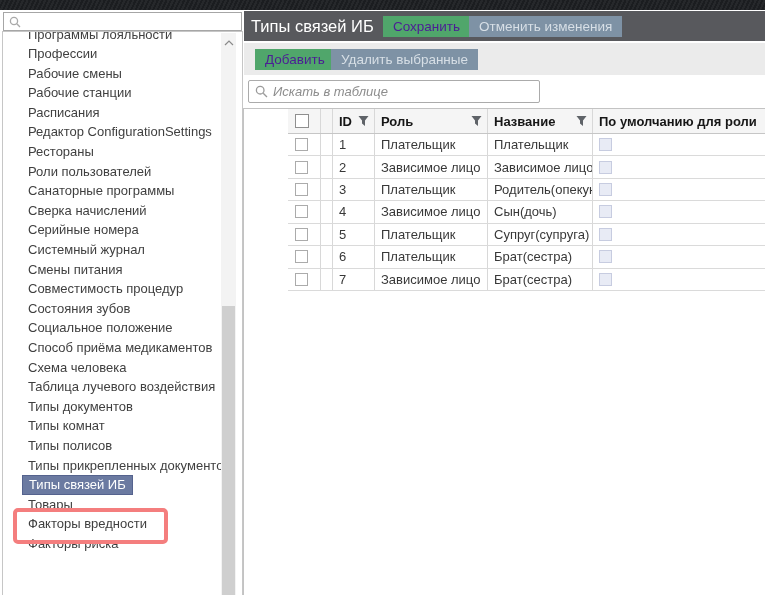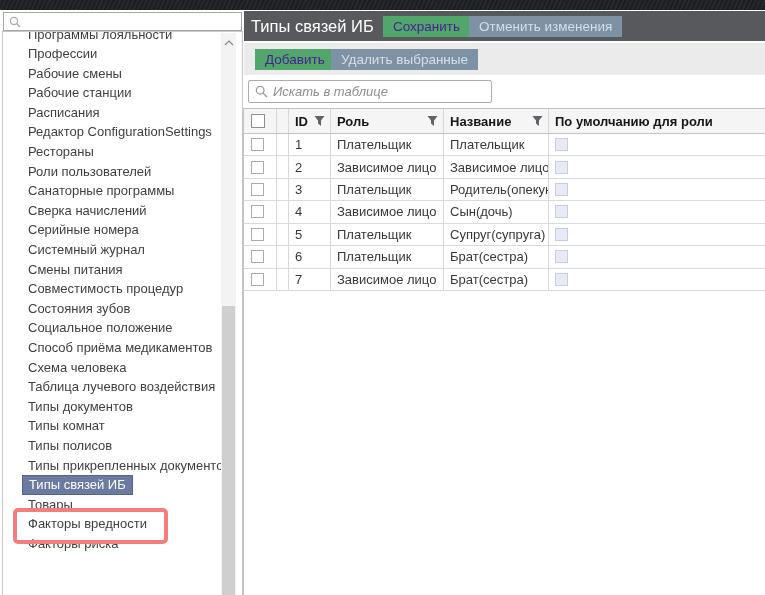--- a/index.html
+++ b/index.html
@@ -46,31 +46,31 @@
   .btn.green { background:var(--green); color:#4c1d95; }
   .btn.gray  { background:var(--gray-button); color:var(--gray-button-text); }
   .btn-save   { left:139px; }
   .btn-cancel { left:225px; }
 
   .band-toolbar { position:absolute; left:244px; top:43px; width:521px; height:32px;
                   background:var(--toolbar-band); }
   .btn-add    { left:11px; top:6px; }
   .btn-delete { left:87px; top:6px; }
 
-  .table-search { position:absolute; left:248px; top:80px; width:244px; height:23px;
+  .table-search { position:absolute; left:248px; top:80px; width:292px; height:23px;
                   background:#fff; border:1px solid #ababab; border-radius:2px;
                   display:flex; align-items:center; }
   .table-search svg { margin:0 5px 0 6px; flex:0 0 auto; }
   .table-search input { border:none; outline:none; flex:1 1 auto; min-width:0;
                   font:italic 13px "Liberation Sans",sans-serif; background:transparent; }
   .table-search input::placeholder { color:#8d8d8d; font-style:italic; }
 
   
   .grid { position:absolute; left:243px; top:108px; width:522px; height:487px;
-          background:#fff; border-left:1px solid #c3c3c3; border-top:1px solid #c3c3c3; }
+          background:#fff; border-left:1px solid #c3c3c3; border-top:1px solid #c3c3c3;padding-left:44px; }
   .grow { display:flex; width:100%; }
   .gheader { height:25px; background:#f5f5f5; border-bottom:1px solid #c6c6c6; }
   .gbody-row { height:22.43px; border-bottom:1px solid #dadada; }
   .gcell { border-right:1px solid #d8d8d8; display:flex; align-items:center;
            padding-left:6px; font-size:13px; color:#383838; white-space:nowrap; overflow:hidden; }
   .gheader .gcell { font-weight:bold; color:#161616; }
   .c-check { flex:0 0 33px; padding-left:7px; }
   .c-gap   { flex:0 0 12px; padding:0; }
   .c-id    { flex:0 0 42px; }
   .c-role  { flex:0 0 113px; }

